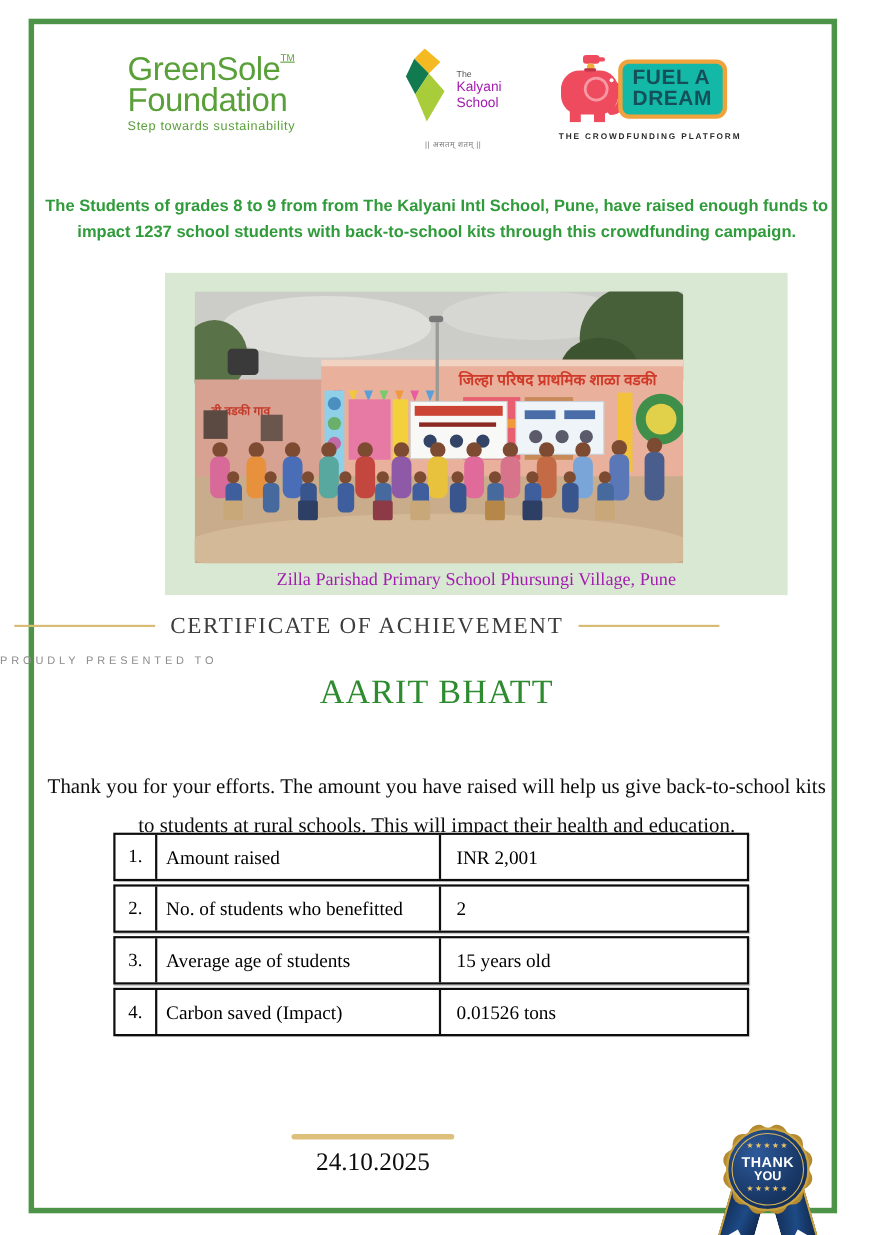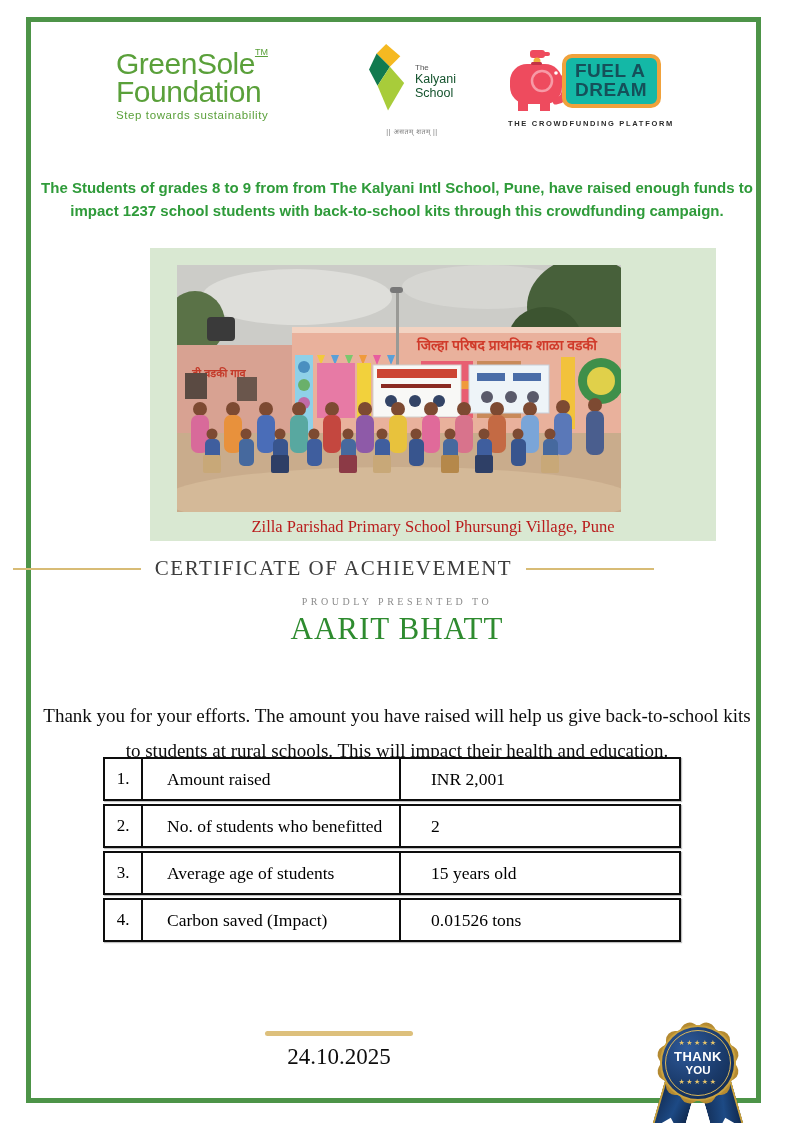--- a/index.html
+++ b/index.html
@@ -14,21 +14,21 @@
         font-family:"Liberation Sans", sans-serif; }
   .gs-name  { font-size:30px; line-height:0.92; letter-spacing:-0.5px; }
   .gs-tm    { font-size:9px; vertical-align:top; position:relative; top:-2px; letter-spacing:0;text-decoration:underline; }
   .gs-tag   { font-size:11.5px; letter-spacing:0.6px; margin-top:4px; }
 
   .ks { position:absolute; left:352px; top:44px; width:120px; text-align:center;
         font-family:"Liberation Sans", sans-serif; }
   .ks-row  { display:flex; justify-content:center; align-items:flex-start; gap:7px; }
   .ks-text { text-align:left; margin-top:20px; color:#555; }
   .ks-the  { font-size:8px; line-height:1; }
-  .ks-name { font-size:12.5px; line-height:1.12; color:#14532d; }
+  .ks-name { font-size:12.5px; line-height:1.12; color:#a21caf; }
   .ks-motto{ font-size:7px; color:#777; margin-top:9px; letter-spacing:0.5px; }
 
   .fd { position:absolute; left:506px; top:48px; width:170px;
         font-family:"Liberation Sans", sans-serif; }
   .fd-row  { display:flex; align-items:center; }
   .fd-box  { border:4px solid #f0a23c; border-radius:10px; padding:4px 10px 4px 9px;
              margin-left:-8px; background:#14b8a6; }
   .fd-line { font-size:19px; font-weight:bold; color:#15505a; line-height:0.98; letter-spacing:0.5px; }
   .fd-tag  { font-size:7.5px; letter-spacing:1.7px; color:#2b2b2b; margin-top:5px;
              text-align:center; font-weight:bold; white-space:nowrap; }
@@ -37,48 +37,48 @@
   .intro { position:absolute; top:176px; left:30px; width:734px; text-align:center;
            font-family:"Liberation Sans", sans-serif; font-weight:bold; font-size:15px;
            line-height:1.55; color:#2f9b3a; }
 
   
   .photo-box { position:absolute; left:150px; top:248px; width:566px; height:293px;
                background:#d9e8d2; }
   .photo     { position:absolute; left:27px; top:17px; width:444px; height:247px; }
   .photo svg { display:block; }
   .caption   { position:absolute; left:0; right:0; bottom:4px; text-align:center;
-               font-size:16.5px; color:#b91c1c; }
+               font-size:16.5px; color:#a21caf; }
 
   
   .title-row { position:absolute; top:556px; left:0; width:667px; display:flex;
                align-items:center; justify-content:center; gap:14px; }
   .gold-line { width:128px; border-top:2px solid #d8bc76; }
   .title     { font-size:21px; letter-spacing:1.5px; color:#3d3d3d; white-space:nowrap; }
 
-  .presented { position:absolute; top:596px; left:0; width:794px; text-align:center;
-               font-family:Liberation Serif, serif; font-size:10px;
+  .presented { position:absolute; top:596px; left:0; width:794px; 
+               font-family:Liberation Sans, sans-serif; font-size:10px;
                letter-spacing:3.5px; color:#8b8b8b; }
 
   .recipient { position:absolute; top:611px; left:0; width:794px; text-align:center;
                font-size:31px; color:#2e8b2f; letter-spacing:1px; }
 
   .message   { position:absolute; top:666px; left:35px; width:724px; text-align:center;
                font-size:19px; line-height:1.85; color:#0d0d0d;margin-top:32px; }
 
   
   .stats  { position:absolute; left:103px; top:757px; width:578px; }
   .trow   { display:flex; align-items:stretch; border:2px solid #0d0d0d; margin-bottom:3px;
             height:44px; background:#fff; box-sizing:border-box;
             box-shadow:1px 1px 1px rgba(0,0,0,0.25); }
   .tnum   { width:38px; border-right:2px solid #0d0d0d; display:flex; align-items:center;
             justify-content:center; font-size:17px; box-sizing:border-box; }
   .tlabel { width:258px; border-right:2px solid #0d0d0d; display:flex; align-items:center;
-            padding-left:24px; font-size:17.5px; box-sizing:border-box; }
-  .tvalue { flex:1; display:flex; align-items:center; padding-left:30px; font-size:17.5px; }
+            padding-left:8px; font-size:17.5px; box-sizing:border-box; }
+  .tvalue { flex:1; display:flex; align-items:center; padding-left:14px; font-size:17.5px; }
 
   
   .badge  { position:absolute; left:642px; top:1013px; width:112px; height:138px; }
   .ribbon { position:absolute; width:32px; height:64px; top:58px;
             background:linear-gradient(100deg,#122a50,#1d4a85 55%,#0e2345);
             clip-path:polygon(0 0,100% 0,100% 100%,50% 74%,0 100%); }
   .ribbon.left  { left:17px; transform:rotate(16deg);
                   box-shadow:inset 5px 0 0 -3px #c9a23f; }
   .ribbon.right { left:63px; transform:rotate(-16deg);
                   box-shadow:inset -5px 0 0 -3px #c9a23f; }

